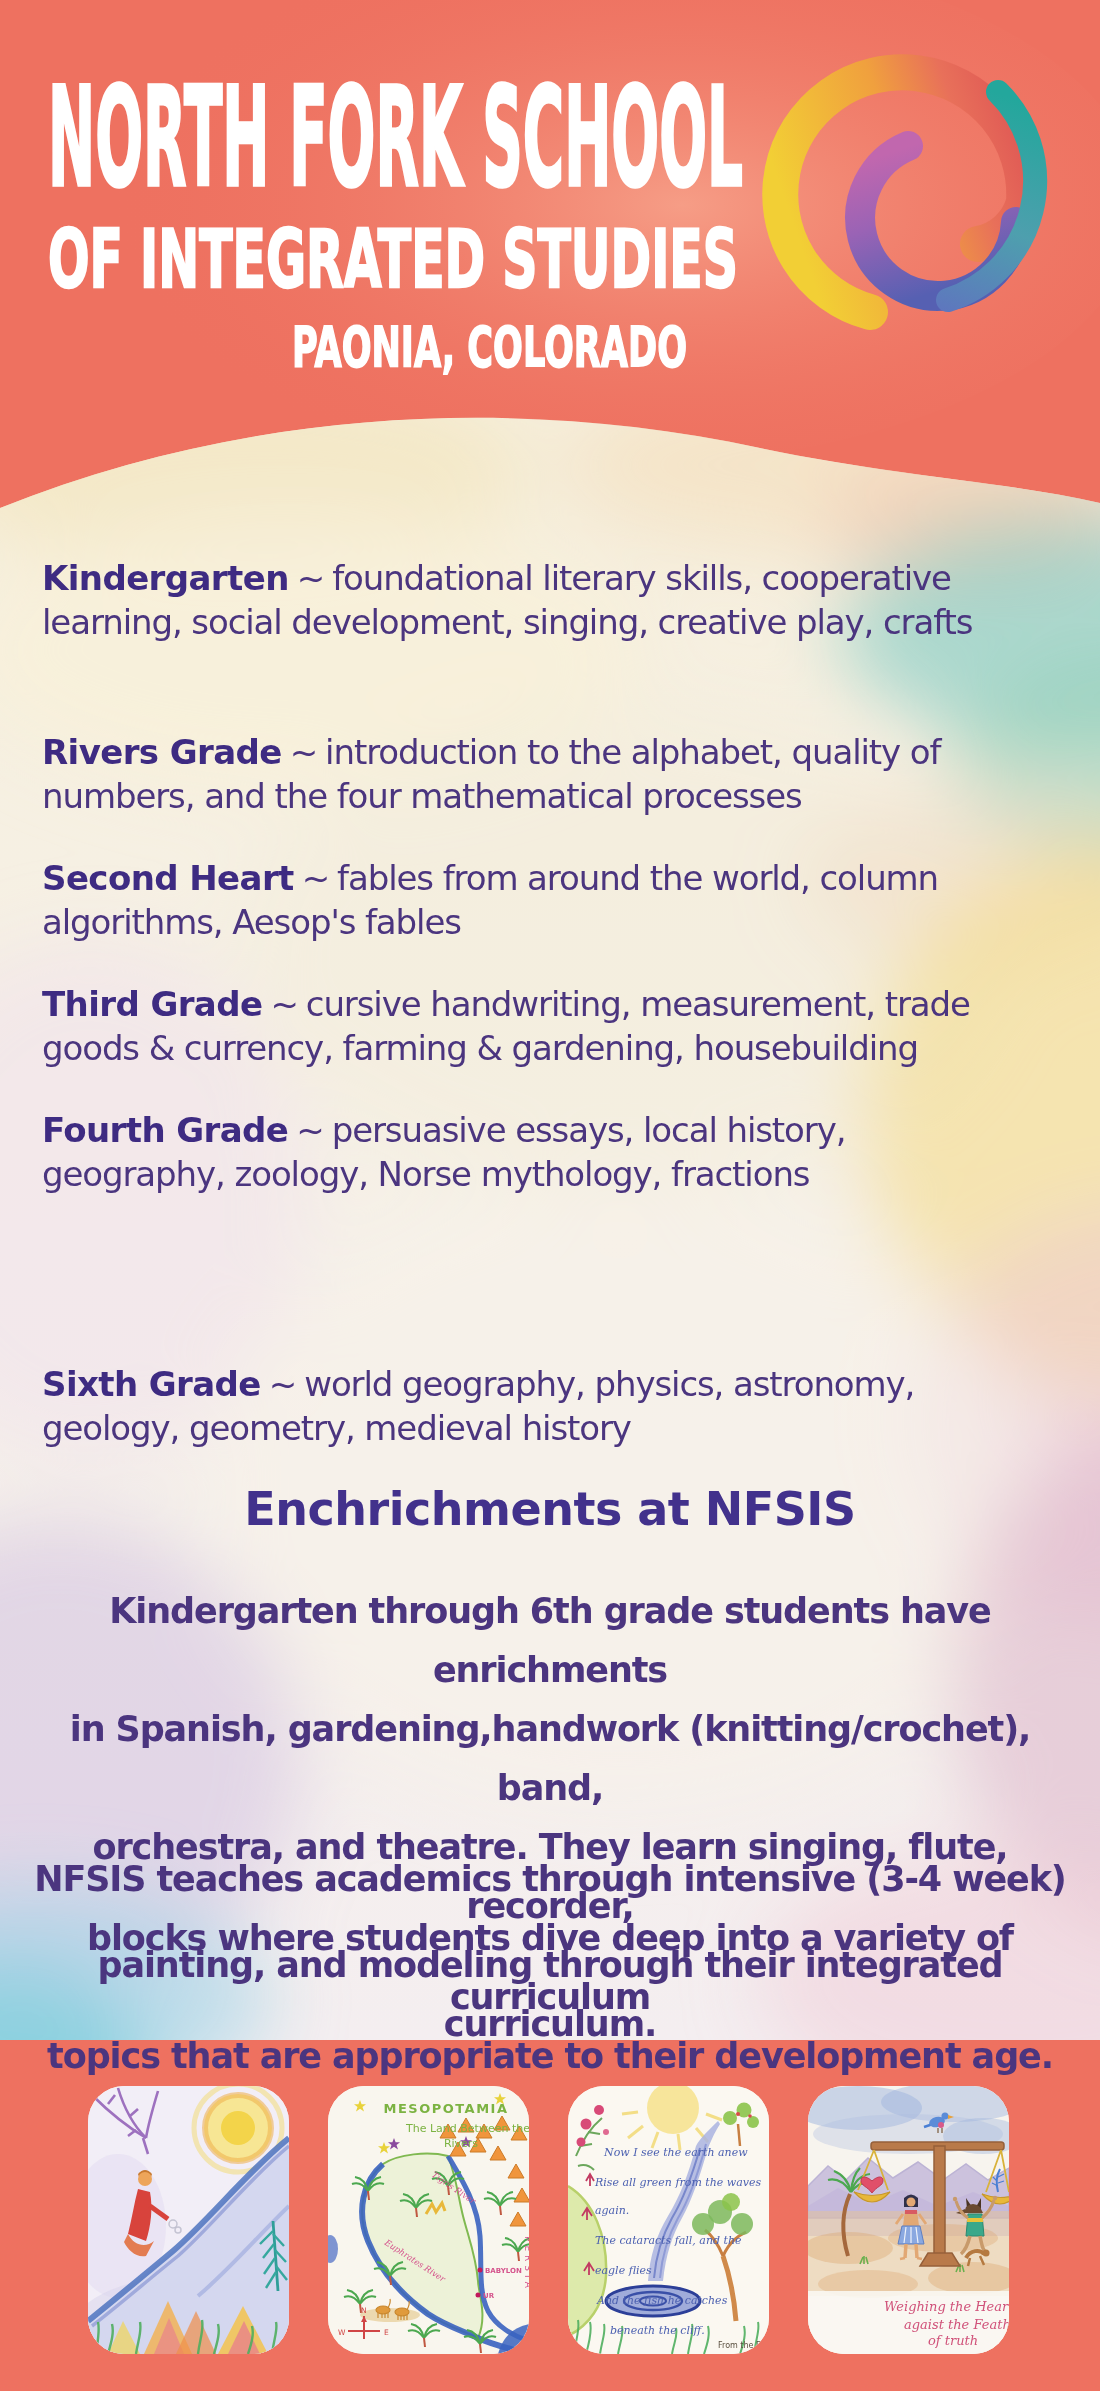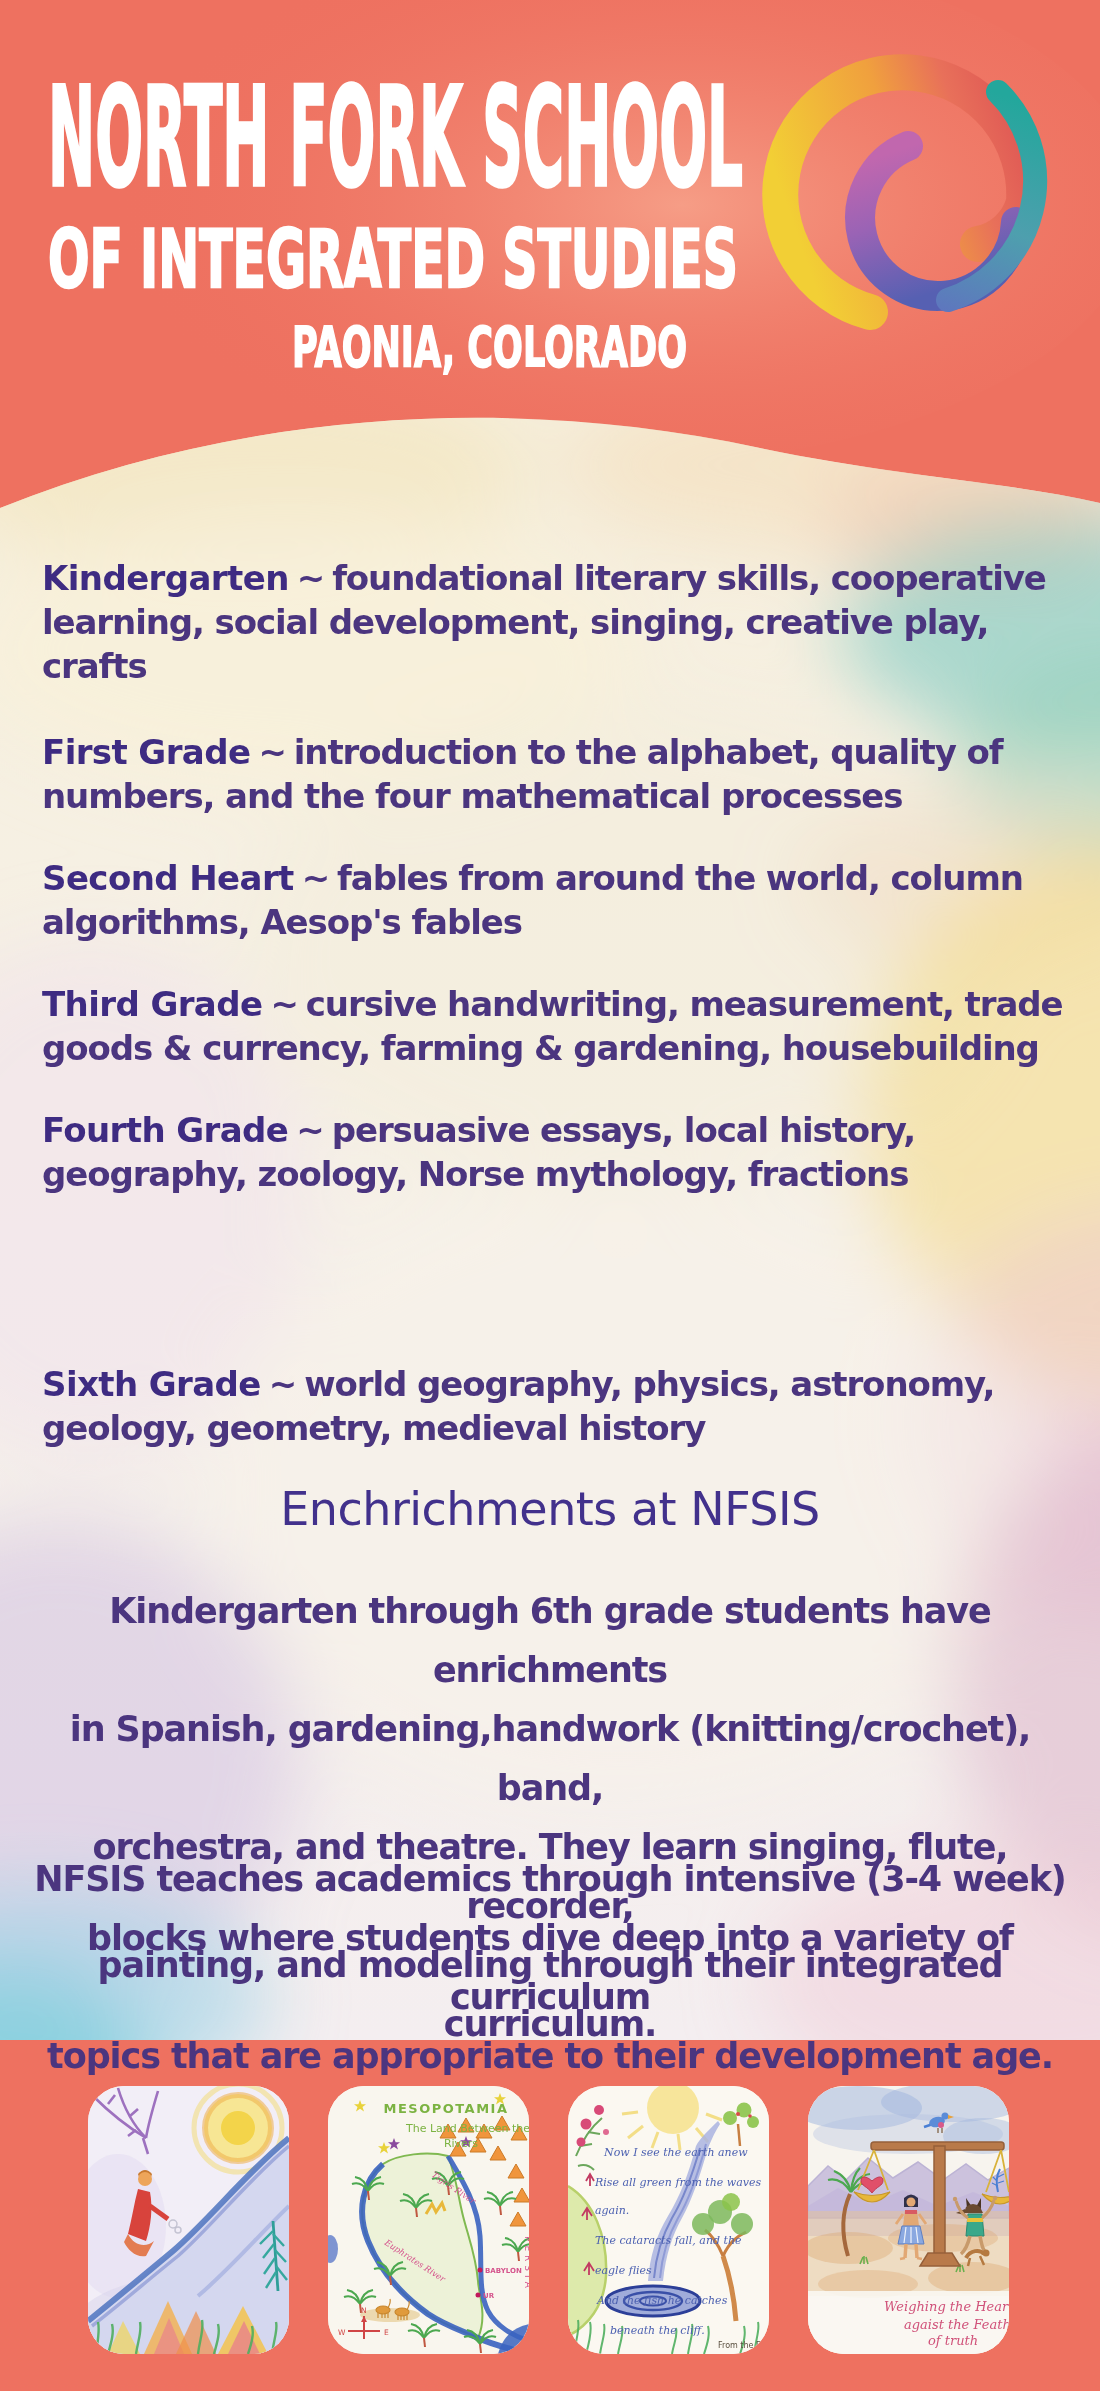--- a/index.html
+++ b/index.html
@@ -3,25 +3,25 @@
 <meta charset="utf-8">
 <style>
   html,body{margin:0;padding:0;background:#888;}
   .poster{position:relative;width:1100px;height:2391px;overflow:hidden;
           background:#14b8a6;font-family:"DejaVu Sans",sans-serif;}
   .bg{position:absolute;top:0;left:0;z-index:0;}
   .header-svg{position:absolute;top:0;left:0;z-index:2;}
   .curr-title{position:absolute;top:506px;left:0;right:0;margin:0;z-index:3;
     text-align:center;font-size:48px;font-weight:bold;color:#422f8e;letter-spacing:-.5px;}
   .grade{position:absolute;left:42px;right:14px;margin:0;z-index:3;
-    font-size:34px;line-height:44px;color:#4b357f;letter-spacing:-1.1px;white-space:pre-line;font-weight:bold;}
+    font-size:34px;line-height:44px;color:#4b357f;letter-spacing:-1.1px;white-space:pre-line;}
   .grade b{color:#3e2b82;letter-spacing:-.6px;}
   .grade .tilde{margin:0 8px;}
   .enrich-title{position:absolute;top:1482px;left:0;right:0;margin:0;z-index:3;
-    text-align:center;font-size:46px;font-weight:normal;color:#42318c;letter-spacing:-.5px;}
+    text-align:center;font-size:46px;font-weight:bold;color:#42318c;letter-spacing:-.5px;}
   .center-par{position:absolute;left:20px;right:20px;margin:0;z-index:3;text-align:center;
     font-size:35px;line-height:59px;color:#4b357f;letter-spacing:-1.1px;white-space:pre-line;font-weight:bold;}
   .gallery-card{position:absolute;top:2070px;width:201px;height:268px;margin:16px;z-index:3;
     border-radius:36px;overflow:hidden;background:#f7f4ee;}
   .gallery-card svg{display:block;}
 </style>
 </head>
 <body>
 
 <div class="poster">
@@ -101,21 +101,21 @@
       <path d="M -58,120 A 122,122 0 1 1 96,10 A 58,58 0 0 1 50,52" fill="none" stroke="url(#armOuter)" stroke-width="36" stroke-linecap="round"></path>
       <path d="M -20,-46 A 78,78 0 1 0 88,30" fill="none" stroke="url(#armInner)" stroke-width="30" stroke-linecap="round"></path>
       <path d="M 70,-100 A 125,125 0 0 1 20,108" fill="none" stroke="url(#armTeal)" stroke-width="24" stroke-linecap="round"></path>
     </g>
   </svg>
 
 
   <p class="grade" style="top:556px"><b>Kindergarten</b><span class="tilde">~</span><span>foundational literary skills, cooperative
 learning, social development, singing, creative play, crafts</span></p>
 
-  <p class="grade" style="top:730px"><b>First Grade</b><span class="tilde">~</span><span>introduction to the alphabet, quality of
+  <p class="grade" style="top:730px"><b>Rivers Grade</b><span class="tilde">~</span><span>introduction to the alphabet, quality of
 numbers, and the four mathematical processes</span></p>
 
   <p class="grade" style="top:856px"><b>Second Heart</b><span class="tilde">~</span><span>fables from around the world, column
 algorithms, Aesop's fables</span></p>
 
   <p class="grade" style="top:982px"><b>Third Grade</b><span class="tilde">~</span><span>cursive handwriting, measurement, trade
 goods &amp; currency, farming &amp; gardening, housebuilding</span></p>
 
   <p class="grade" style="top:1108px"><b>Fourth Grade</b><span class="tilde">~</span><span>persuasive essays, local history,
 geography, zoology, Norse mythology, fractions</span></p>

